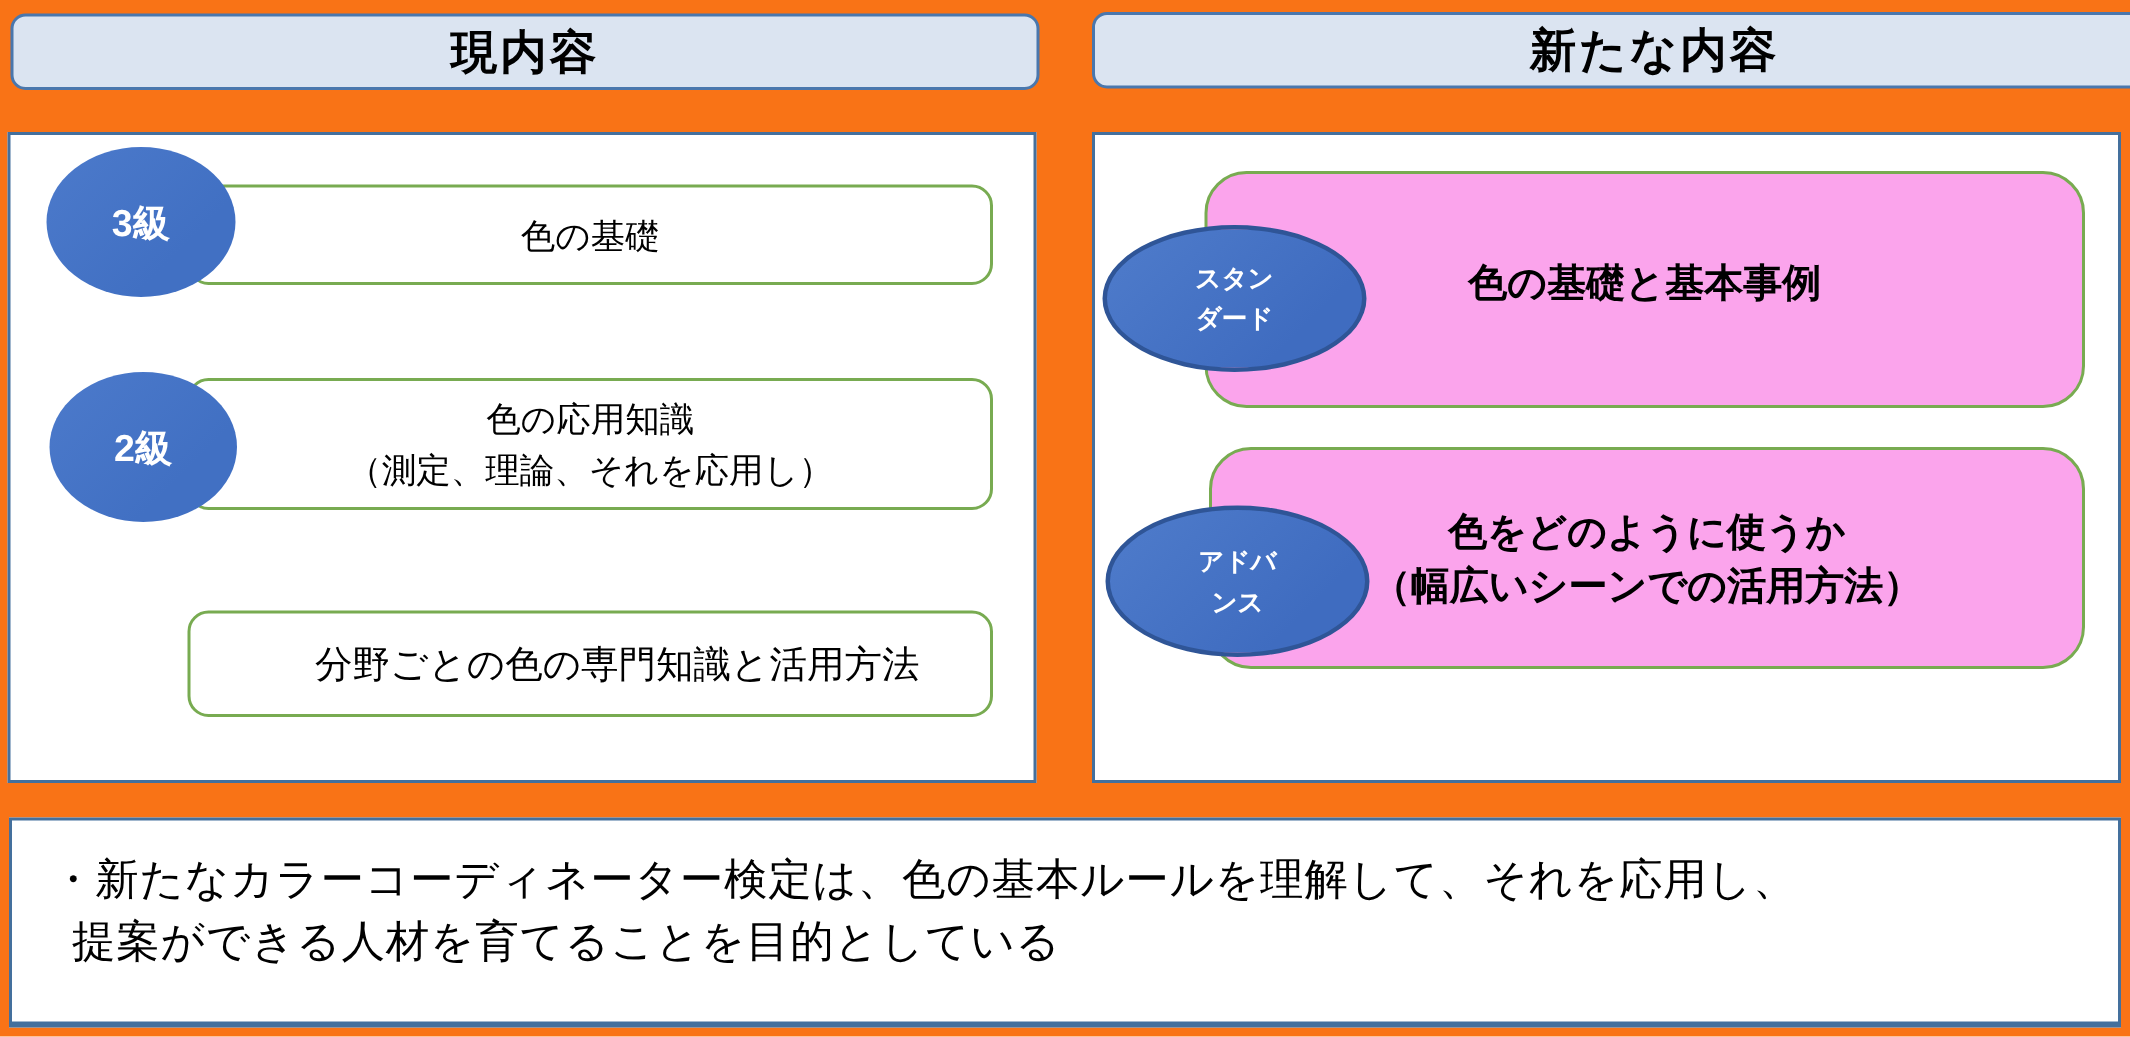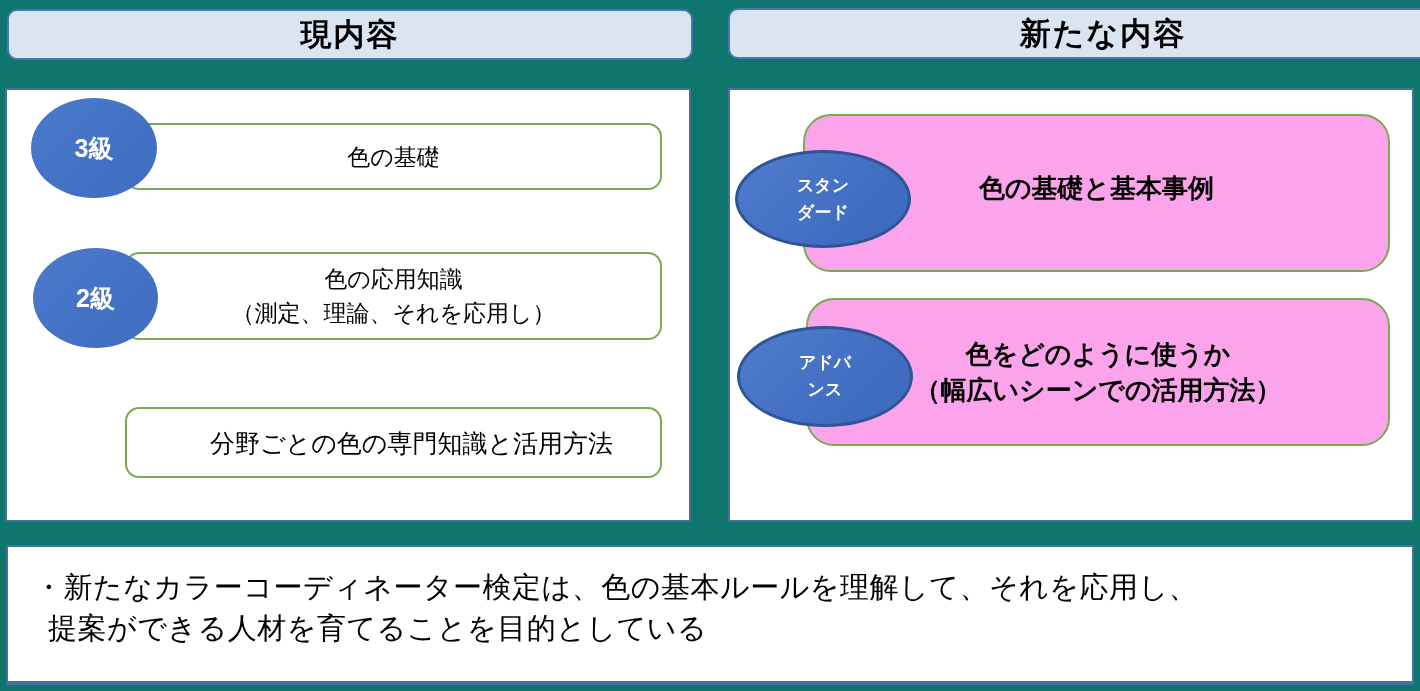--- a/index.html
+++ b/index.html
@@ -1,18 +1,18 @@
 <!DOCTYPE html>
 <html><head>
 <meta charset="utf-8">
 <style>
   html,body{margin:0;padding:0;background:#fff;}
   *{box-sizing:border-box;}
   body{font-family:"Liberation Sans","DejaVu Sans",sans-serif;color:#000;}
-  .slide{position:relative;width:1420px;height:691px;background:#0f766e;overflow:hidden;}
+  .slide{position:relative;width:1420px;height:691px;background:#f97316;overflow:hidden;}
 
   
   .sec-header{
     position:absolute;height:51px;
     background:#dbe4f1;border:2px solid #4a77ad;border-radius:10px;
     display:flex;align-items:center;justify-content:center;
     font-size:31px;font-weight:bold;letter-spacing:2px;
   }
   .sec-header.left{left:7px;top:9px;width:686px;}
   .sec-header.right{left:728px;top:8px;width:750px;}
@@ -54,21 +54,21 @@
 
   
   .level-badge{
     position:absolute;border-radius:50%;
     background:#4473c6;background:linear-gradient(135deg,#4f7ccb 0%,#3f6cc0 75%);
     border:3px solid #2f5597;
     color:#fff;font-weight:bold;font-size:17px;line-height:27px;text-align:center;
     display:flex;flex-direction:column;align-items:center;justify-content:center;z-index:3;
   }
   .lb1{left:735px;top:150px;width:176px;height:98px;}
-  .lb2{left:737px;top:326px;width:176px;height:101px;font-family:Liberation Mono, monospace;}
+  .lb2{left:737px;top:337px;width:176px;height:101px;}
 
   
   .note-box{
     position:absolute;left:6px;top:545px;width:1408px;height:140px;
     background:#fff;border:2px solid #44709d;border-bottom-width:4px;
     padding:20px 26px 0 26px;
   }
   .note-line{font-size:29px;line-height:41px;letter-spacing:0.5px;}
   .note-line.indent{padding-left:14px;}
 </style>

